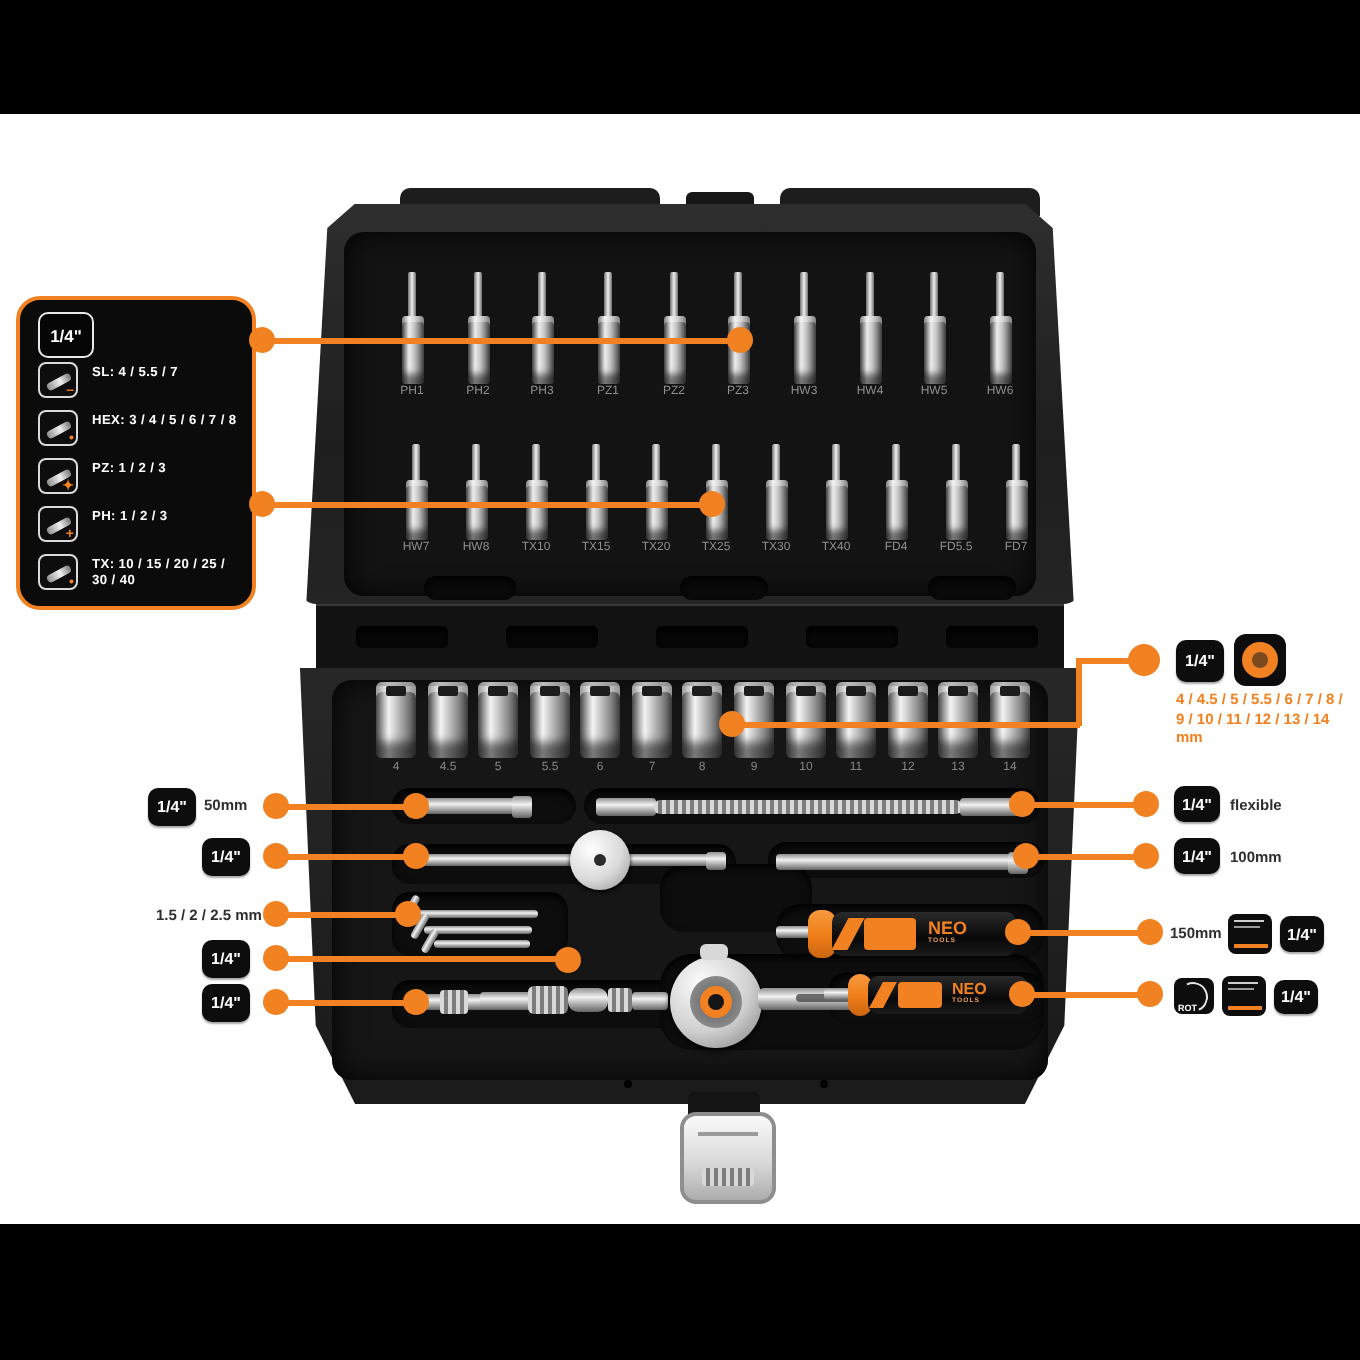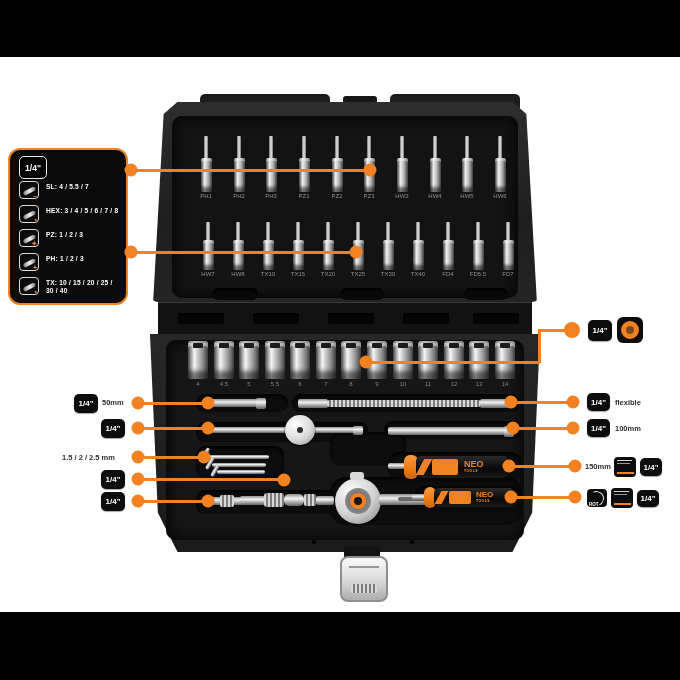--- a/index.html
+++ b/index.html
@@ -387,26 +387,27 @@
   <div class="dot" style="left:509px;top:466px;"></div>
   <div class="dot" style="left:575px;top:466px;"></div>
 
   <div class="cl" style="left:511px;top:496px;width:64px;"></div>
   <div class="dot" style="left:511px;top:497px;"></div>
   <div class="dot" style="left:575px;top:497px;"></div>
 
   <div class="chip" style="left:74px;top:394px;width:24px;height:19px;">1/4"</div>
   <div class="lbl" style="left:102px;top:398px;">50mm</div>
   <div class="chip" style="left:101px;top:419px;width:24px;height:19px;">1/4"</div>
-  <div class="lbl" style="left:62px;top:453px;">1.5 / 2 / 2.5 mm</div>
+  <div class="lbl" style="left:78px;top:453px;">1.5 / 2 / 2.5 mm</div>
   <div class="chip" style="left:101px;top:470px;width:24px;height:19px;">1/4"</div>
   <div class="chip" style="left:101px;top:492px;width:24px;height:19px;">1/4"</div>
 
   <div class="chip" style="left:588px;top:320px;width:24px;height:21px;">1/4"</div>
   <div class="sock-icon"></div>
+  <div class="socket-callout-text">4 / 4.5 / 5 / 5.5 / 6 / 7 / 8 / 9 / 10 / 11 / 12 / 13 / 14 mm</div>
 
   <div class="chip" style="left:587px;top:393px;width:23px;height:18px;">1/4"</div>
   <div class="lbl" style="left:615px;top:398px;">flexible</div>
 
   <div class="chip" style="left:587px;top:419px;width:23px;height:18px;">1/4"</div>
   <div class="lbl" style="left:615px;top:424px;">100mm</div>
 
   <div class="lbl" style="left:585px;top:462px;">150mm</div>
   <div class="mini-badge" style="left:614px;top:457px;width:22px;height:20px;">
       <div class="l1"></div>

